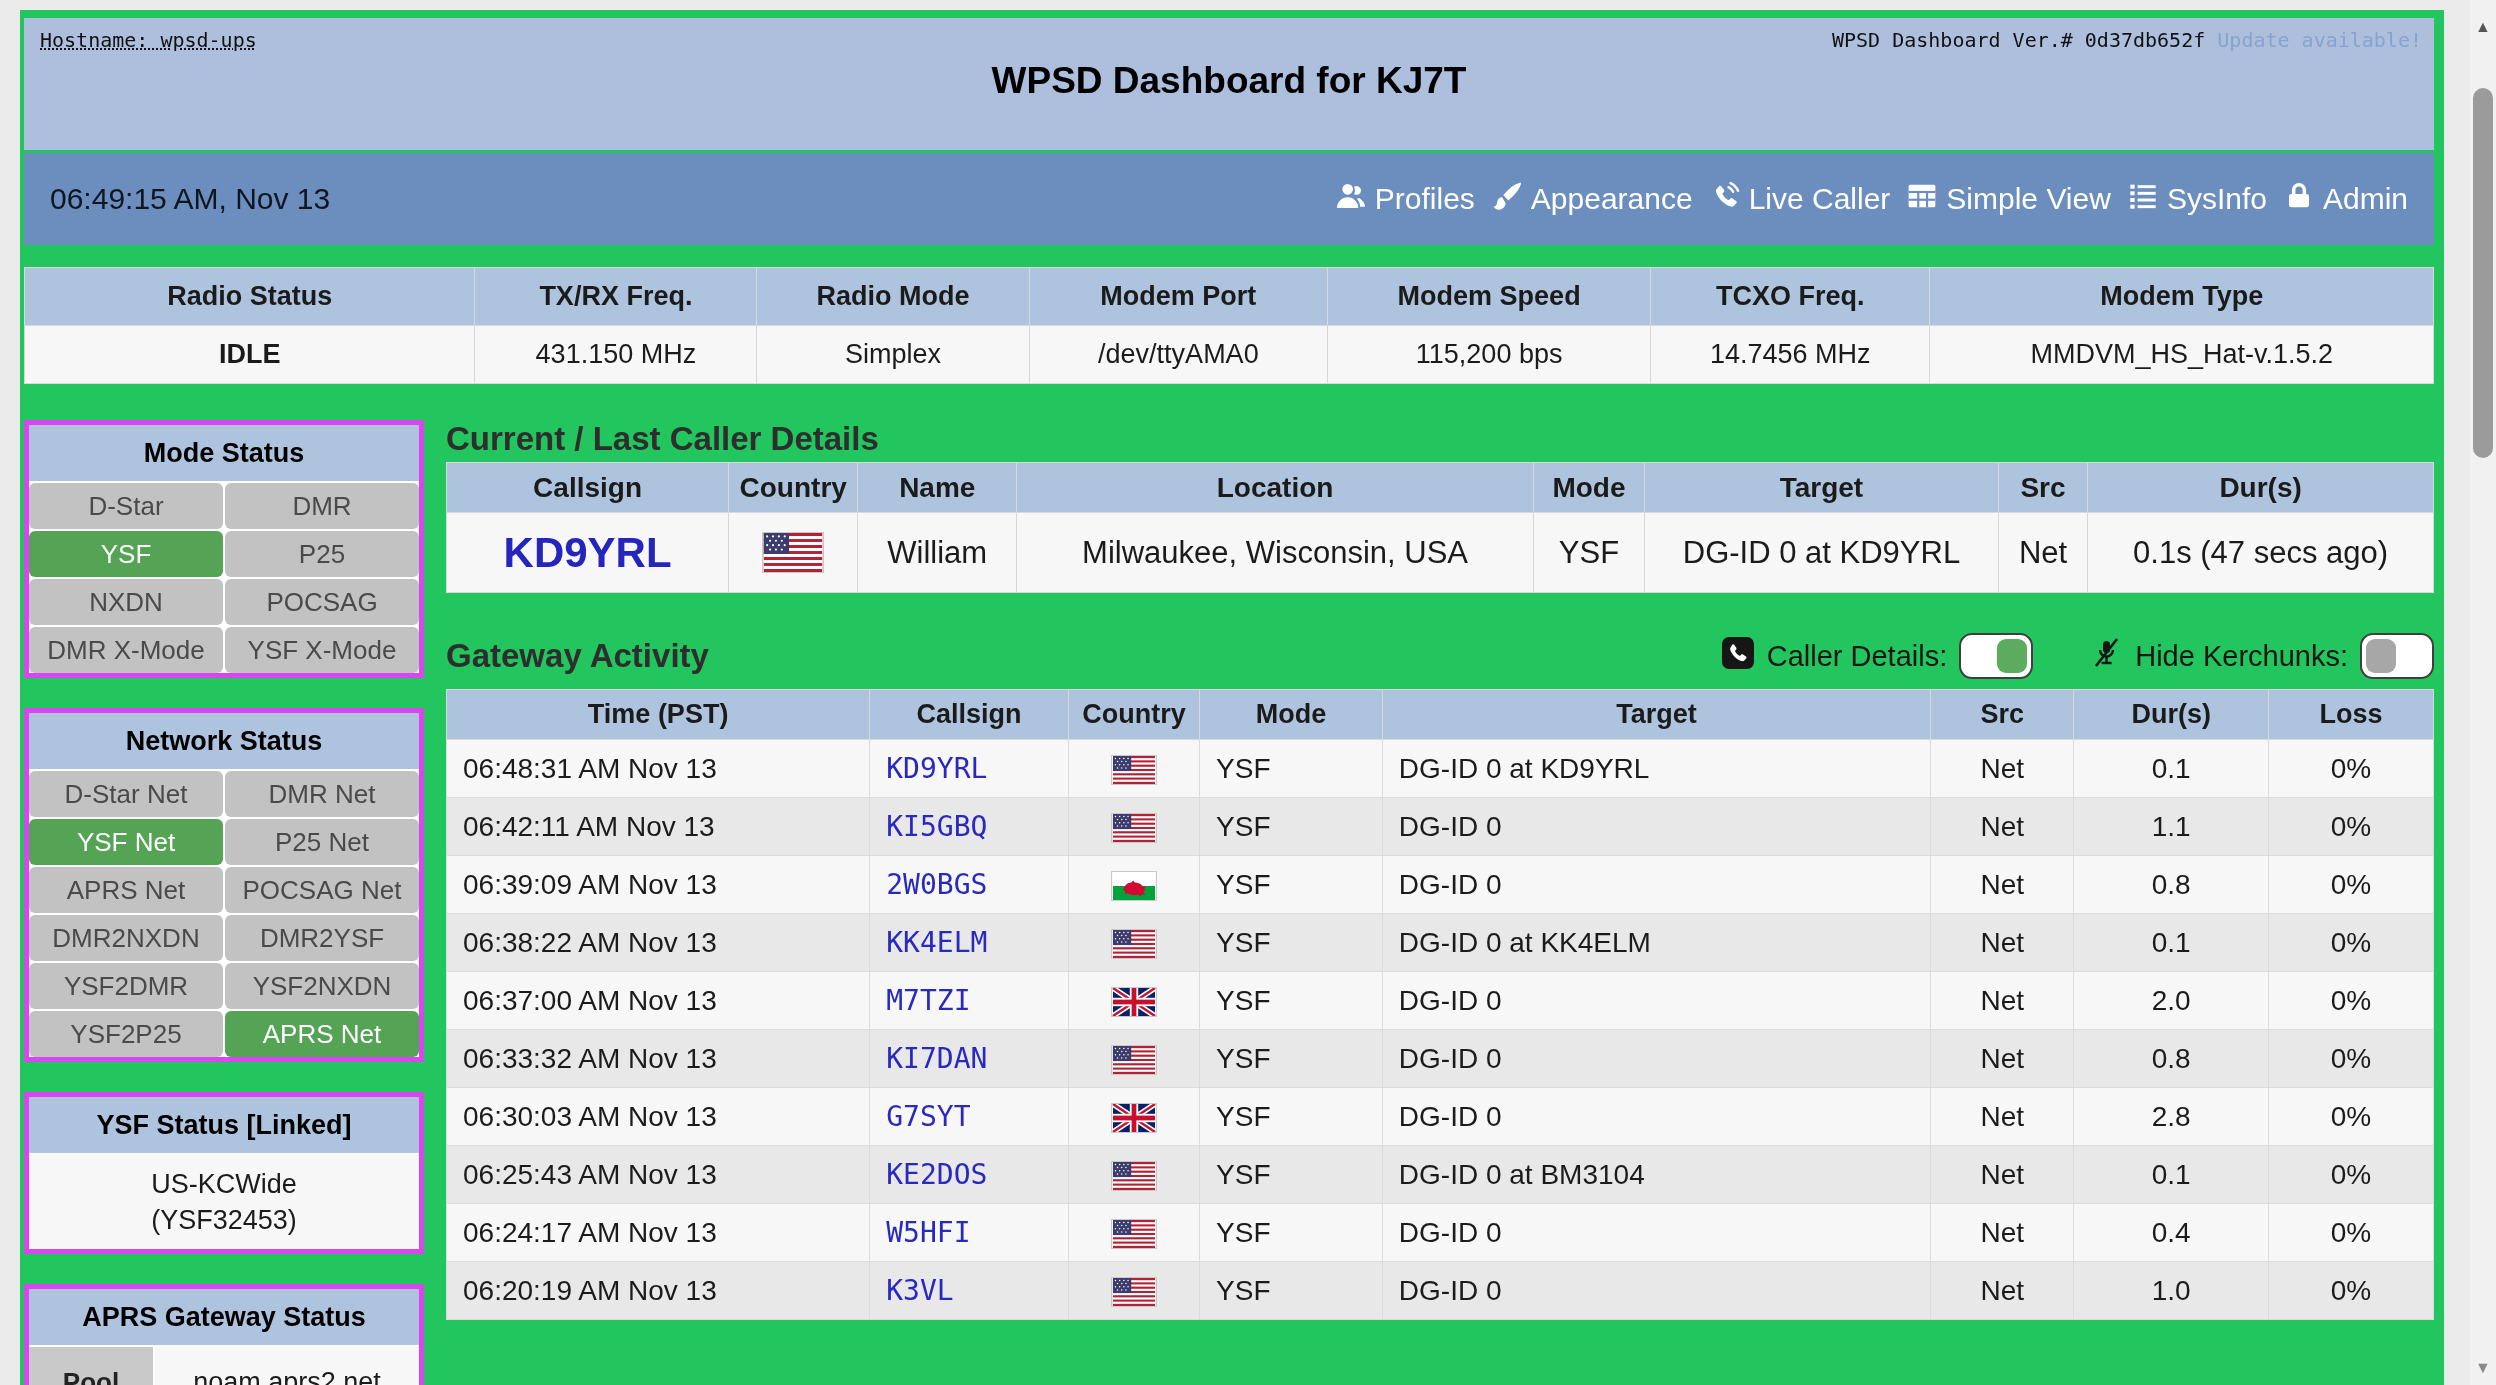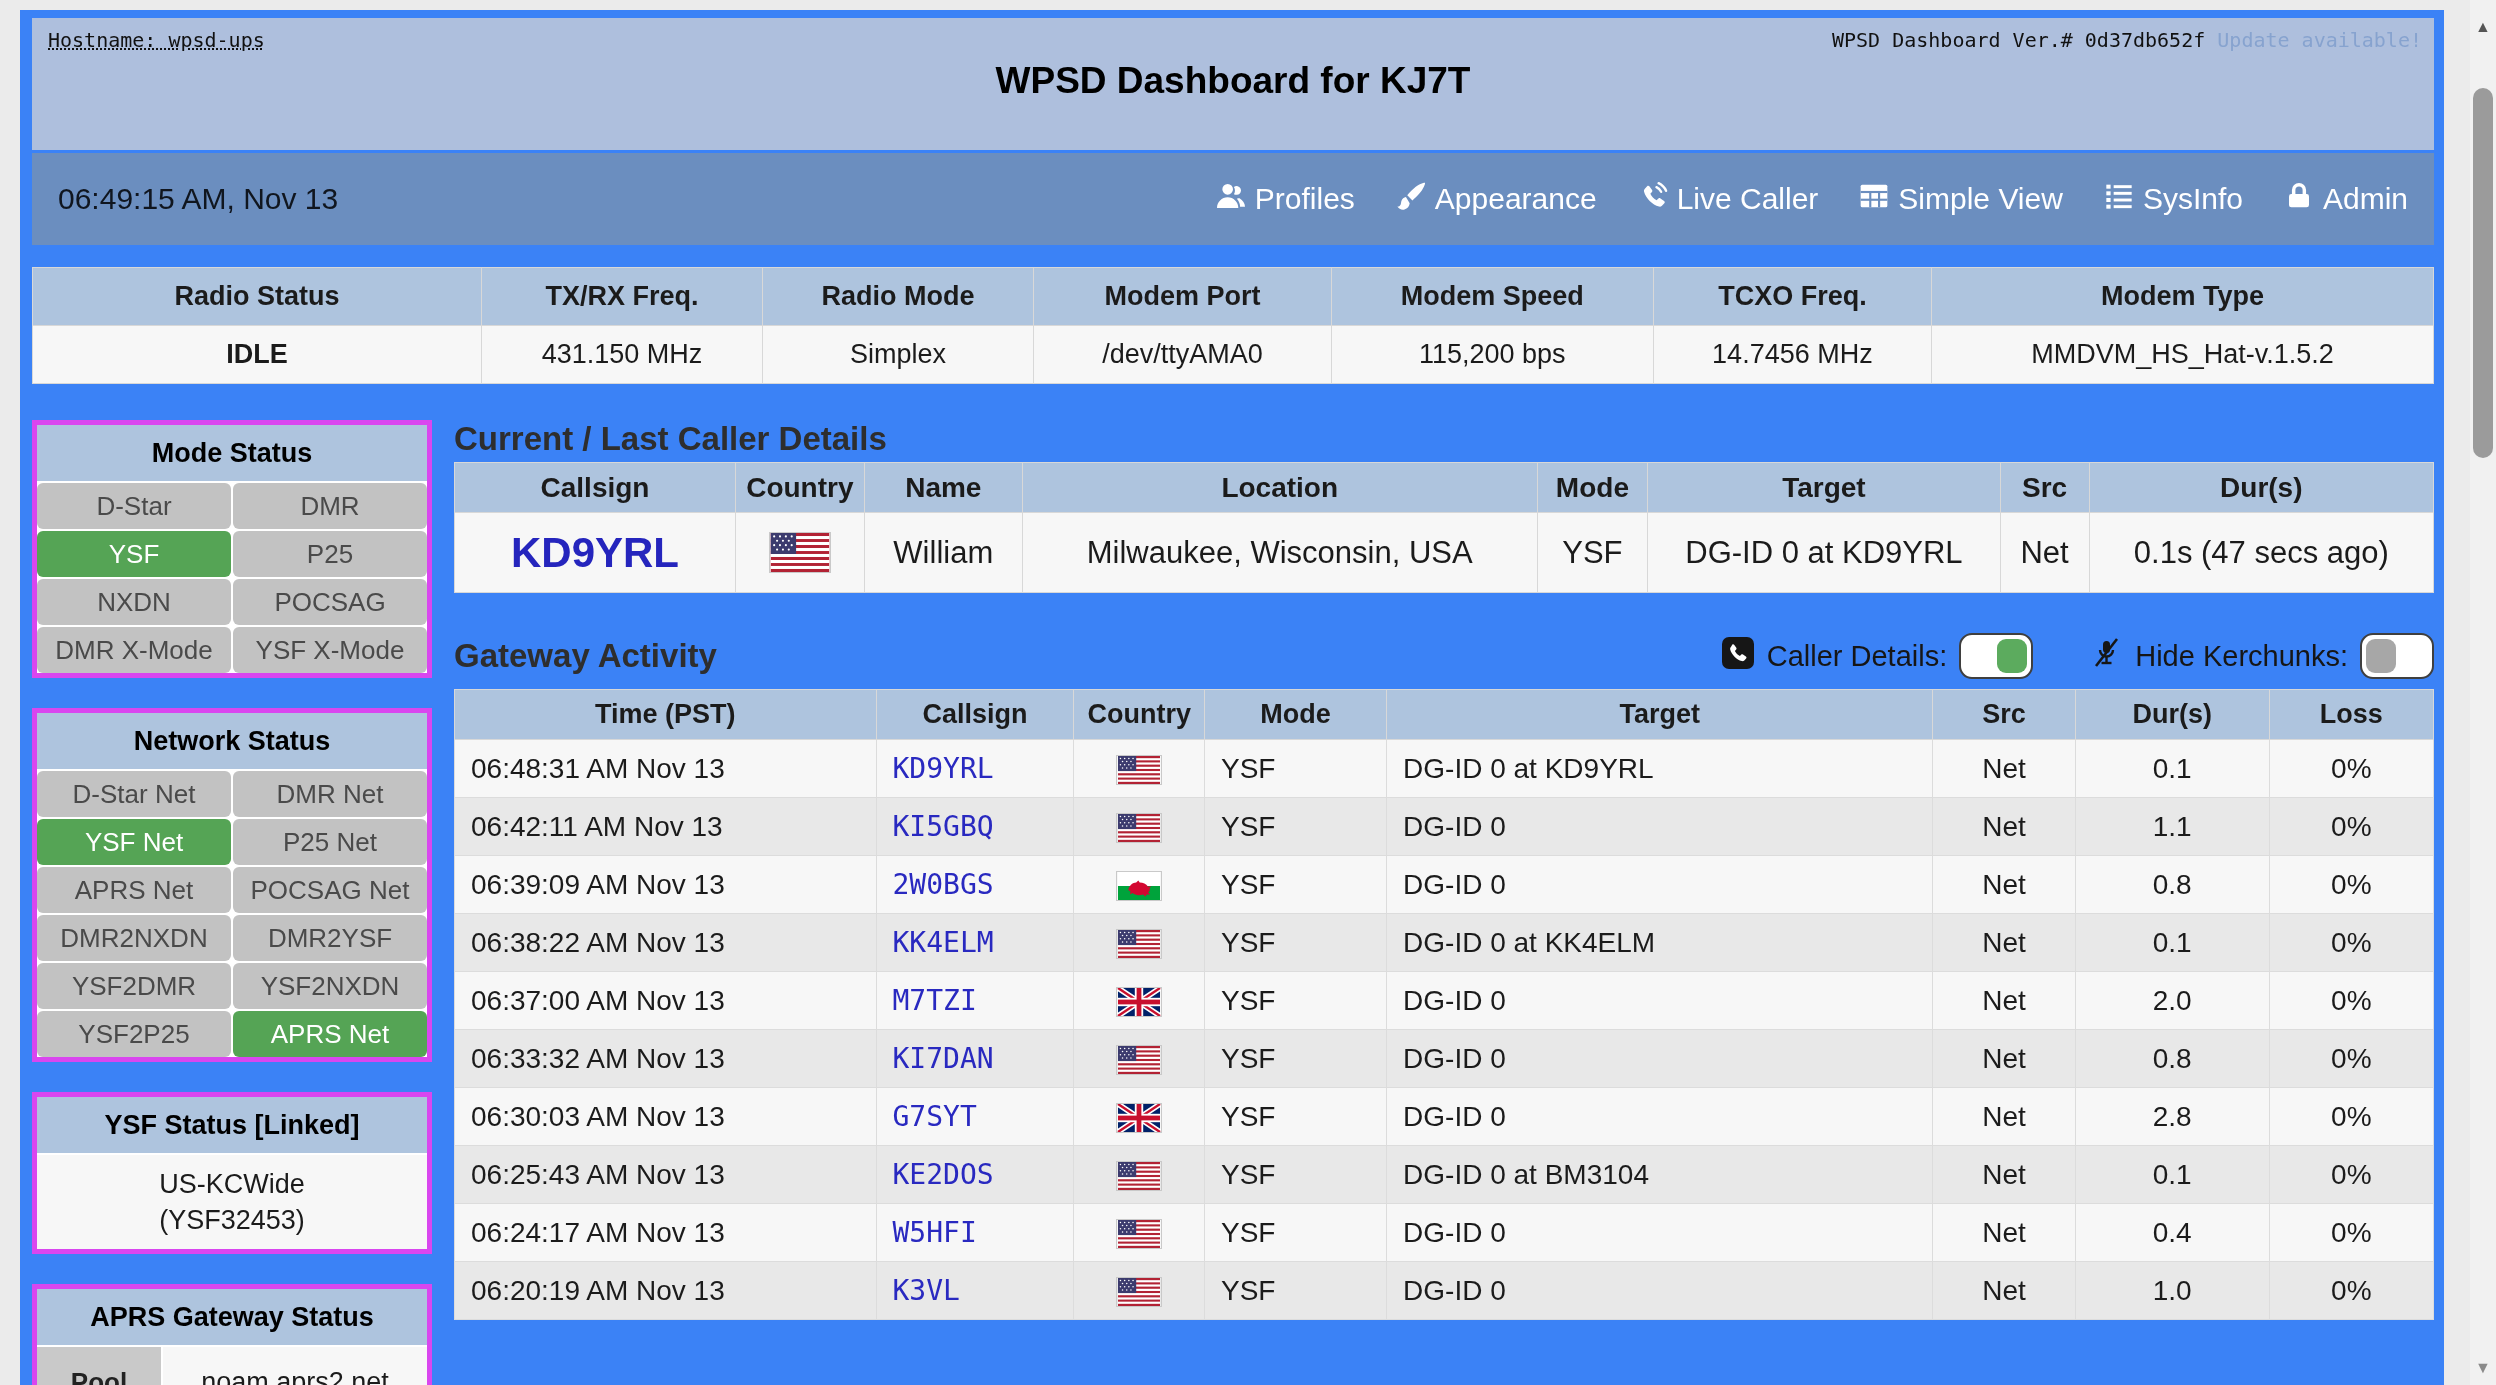--- a/index.html
+++ b/index.html
@@ -1,35 +1,35 @@
 <!DOCTYPE html>
 <html><head>
 <meta charset="utf-8">
 <style>
   * { margin:0; padding:0; box-sizing:border-box; }
   html,body { width:2496px; height:1385px; overflow:hidden; background:#ebebeb;
     font-family:"Liberation Sans", sans-serif; color:#1b1b1b; }
   .mono { font-family:"DejaVu Sans Mono", monospace; }
 
   .content { position:absolute; left:20px; top:10px; right:52px; bottom:0;
-    background:#3b82f6; padding:8px 10px 0 12px; }
+    background:#22c55e; padding:8px 10px 0 4px; }
 
   
   .banner { position:relative; height:132px; background:#aebfdd; }
   .hostname { position:absolute; left:16px; top:10px; font-size:20px; color:#111;
     text-decoration:underline dotted 2px; cursor:pointer; }
   .version { position:absolute; right:12px; top:10px; font-size:20px; color:#111; }
   .version .update { color:#87a3cf; cursor:pointer; }
   .title { text-align:center; padding-top:42px; font-size:37px; font-weight:bold; color:#000; }
 
   
   .navbar { margin-top:3px; height:92px; background:#6b8ebf; display:flex;
     align-items:center; padding:0 26px; }
   .nav-time { font-size:30px; color:#10161f; }
-  .nav-menu { margin-left:auto; display:flex; align-items:center; gap:40px;justify-content:space-between; }
+  .nav-menu { margin-left:auto; display:flex; align-items:center; gap:16px;justify-content:space-between; }
   .nav-item { display:flex; align-items:center; gap:8px; color:#fff; font-size:30px; cursor:pointer; }
   .nav-item svg { width:32px; height:32px; }
 
   
   table { border-collapse:collapse; }
   .radio-table { width:100%; margin-top:22px; }
   .radio-table th { background:#aec4de; font-size:27px; font-weight:bold; height:58px;
     border:1px solid #d8d8d8; }
   .radio-table td { background:#f7f7f7; font-size:27px; height:58px; text-align:center;
     border:1px solid #d8d8d8; }

